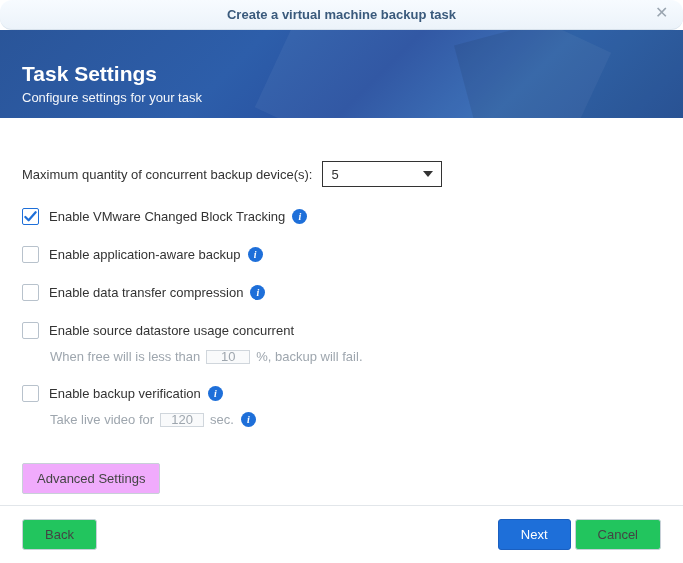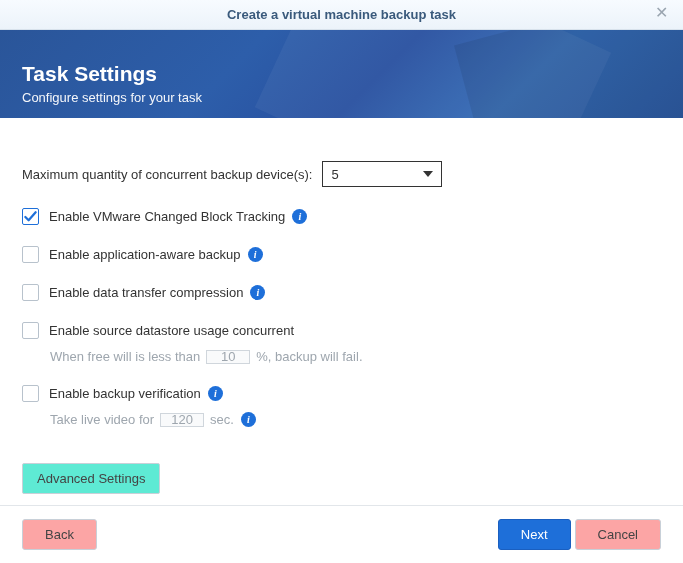--- a/index.html
+++ b/index.html
@@ -13,20 +13,21 @@
       overflow: hidden;
     }
     .titlebar {
       height: 30px;
       background: linear-gradient(to bottom, #f7fbff, #ecf3fa);
       border-bottom: 1px solid #d8e2ec;
       position: relative;
       display: flex;
       align-items: center;
       justify-content: center;
+      border-radius: 12px;
     }
     .titlebar-title {
       font-weight: 600;
       color: #3a5a7c;
       font-size: 13px;
     }
     .close-icon {
       position: absolute;
       right: 14px;
       top: 6px;
@@ -151,21 +152,21 @@
       height: 14px;
       border: 1px solid #d0d6dc;
       text-align: center;
       margin: 0 6px;
       color: #9ea6ae;
       font-size: 13px;
       background: #f9fafb;
     }
     .adv-btn {
       border: 1px solid #c8d0d8;
-      background: #5eead4;
+      background: #f0abfc;
       padding: 7px 14px;
       font-size: 13px;
       color: #444;
       cursor: pointer;
       border-radius: 2px;
       margin-top: 18px;
     }
     .footer {
       position: absolute;
       bottom: 0;
@@ -173,21 +174,21 @@
       height: 58px;
       border-top: 1px solid #e2e6ea;
       display: flex;
       align-items: center;
       padding: 0 22px;
       justify-content: space-between;
     }
     .footer-right { display: flex; gap: 4px; }
     .btn {
       border: 1px solid #c8d0d8;
-      background: #fca5a5;
+      background: #22c55e;
       padding: 7px 22px;
       font-size: 13px;
       color: #444;
       cursor: pointer;
       border-radius: 3px;
       min-width: 72px;
     }
     .btn.primary {
       background: #1e6fd9;
       border-color: #1a5fc0;

